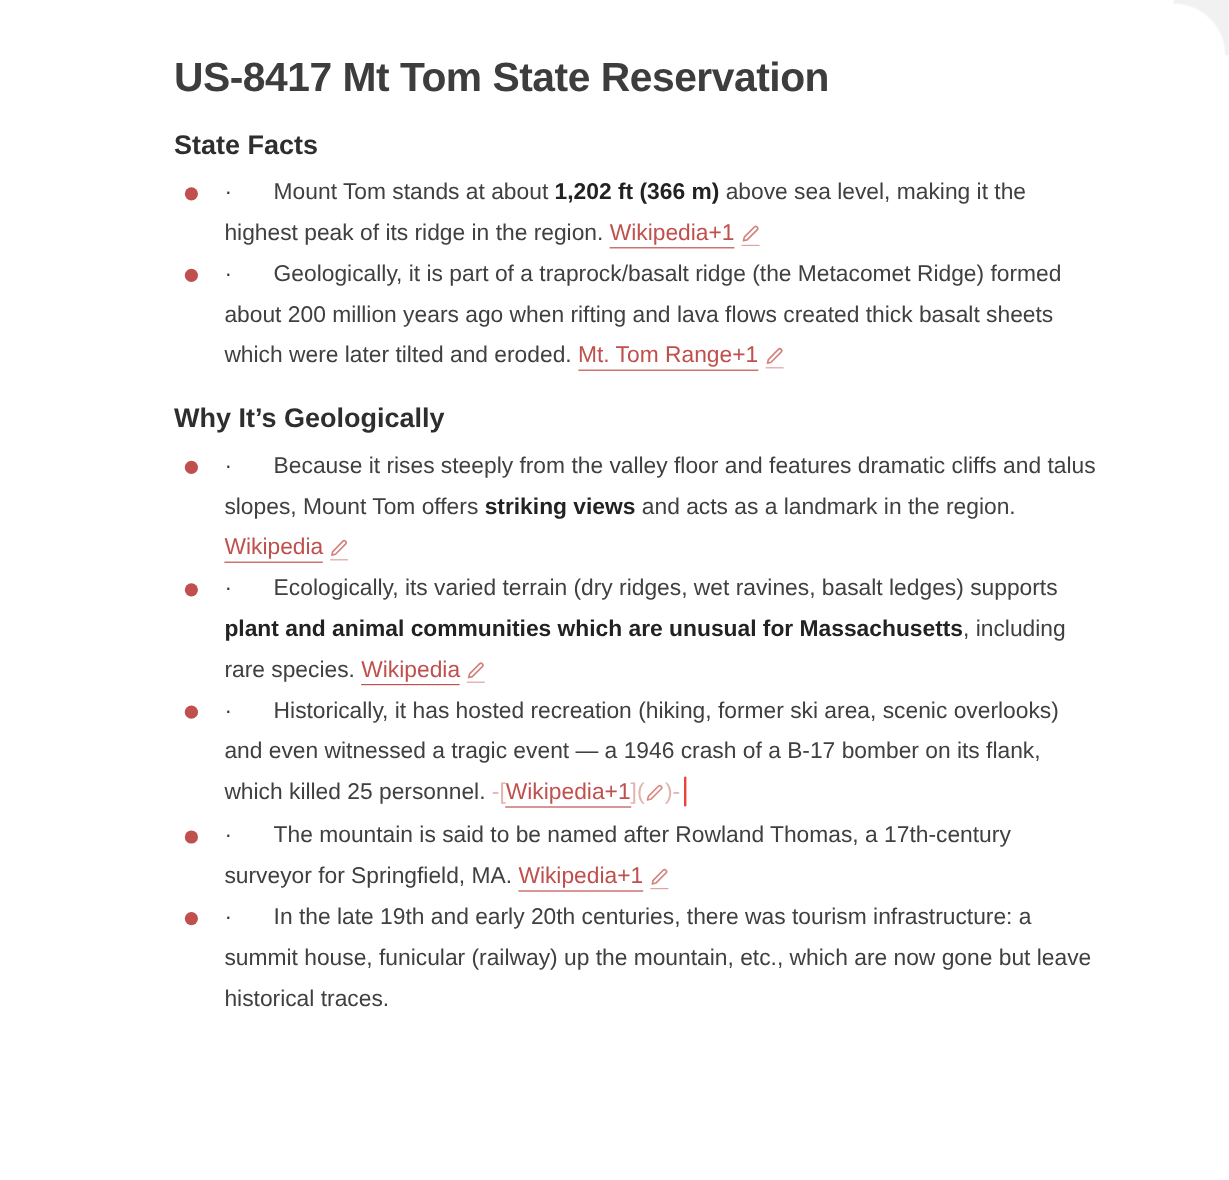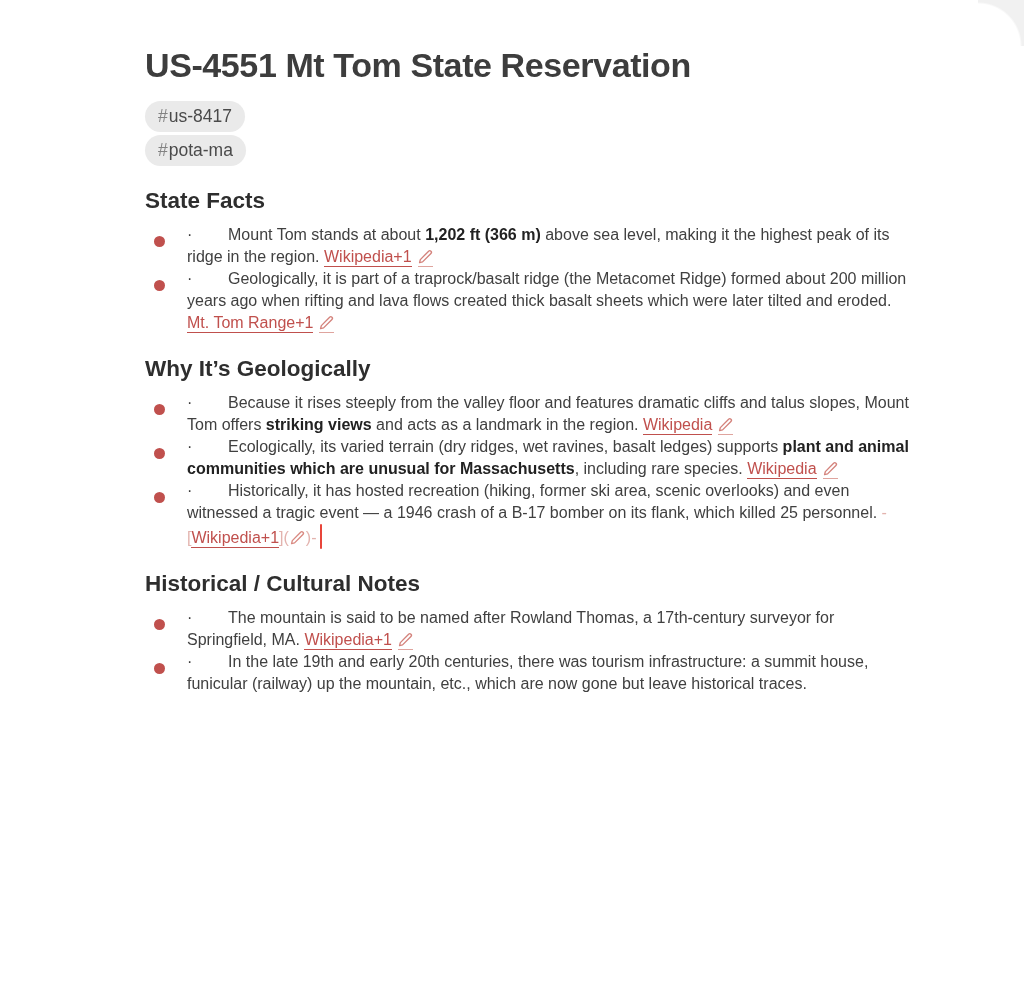--- a/index.html
+++ b/index.html
@@ -28,21 +28,21 @@
     font-size:17.5px; line-height:22px; color:#4a4a4a; cursor:pointer;
   }
   .tag .hash { color:#828282; margin-right:1px; }
 
   .sec-heading {
     margin:21px 0 9px;
     font-size:22.5px; line-height:28px; font-weight:700; color:#2e2e2e;
   }
 
   .blist { list-style:none; margin:0 0 2px 0; padding:0 0 0 42px; width:770px; }
-  .blist li { position:relative; font-size:16px; line-height:22px; color:#404040; }
+  .blist li { position:relative; font-size:19px; line-height:34px; color:#404040; }
 
   .bdot {
     position:absolute; left:-33px; top:12px;
     width:11px; height:11px; border-radius:50%;
     background:var(--accent, #c0504d);
   }
   .lead { display:inline-block; width:41px; color:#3a3a3a; }
 
   strong { font-weight:700; color:#222222; }
 
@@ -66,31 +66,21 @@
     display:inline-block; width:2.5px; height:25px; border-radius:1px;
     background:var(--caret, #e8453a); vertical-align:-6px; margin-left:3px;
   }
 </style>
 </head>
 <body>
 
 <div class="corner-tr"></div>
 
 <div class="content">
-  <h1 class="note-title">US-4551 Mt Tom State Reservation</h1>
-  <div class="tag-list">
-      <span class="tag">
-        <span class="hash">#</span>
-        <span>us-8417</span>
-      </span>
-      <span class="tag">
-        <span class="hash">#</span>
-        <span>pota-ma</span>
-      </span>
-    </div>
+  <h1 class="note-title">US-8417 Mt Tom State Reservation</h1>
   <div>
       <h2 class="sec-heading">State Facts</h2>
       <ul class="blist">
         <li><span class="bdot"></span><span class="lead">·</span>Mount Tom stands at about <strong>1,202 ft (366 m)</strong> above sea level, making it the highest peak of its ridge in the region. <a class="note-link"><span class="link-text">Wikipedia+1</span><span class="pencil-wrap"><svg viewBox="0 0 24 24" fill="none" stroke="currentColor" stroke-width="2.2" stroke-linecap="round" stroke-linejoin="round">
                 <path d="M17 3.5a2.6 2.6 0 1 1 3.7 3.7L7.3 20.6 2.5 21.8l1.2-4.8L17 3.5z"></path>
               </svg></span></a></li>
         <li><span class="bdot"></span><span class="lead">·</span>Geologically, it is part of a traprock/basalt ridge (the Metacomet Ridge) formed about 200 million years ago when rifting and lava flows created thick basalt sheets which were later tilted and eroded. <a class="note-link"><span class="link-text">Mt. Tom Range+1</span><span class="pencil-wrap"><svg viewBox="0 0 24 24" fill="none" stroke="currentColor" stroke-width="2.2" stroke-linecap="round" stroke-linejoin="round">
                 <path d="M17 3.5a2.6 2.6 0 1 1 3.7 3.7L7.3 20.6 2.5 21.8l1.2-4.8L17 3.5z"></path>
               </svg></span></a></li>
       </ul>
@@ -99,21 +89,20 @@
         <li><span class="bdot"></span><span class="lead">·</span>Because it rises steeply from the valley floor and features dramatic cliffs and talus slopes, Mount Tom offers <strong>striking views</strong> and acts as a landmark in the region. <a class="note-link"><span class="link-text">Wikipedia</span><span class="pencil-wrap"><svg viewBox="0 0 24 24" fill="none" stroke="currentColor" stroke-width="2.2" stroke-linecap="round" stroke-linejoin="round">
                 <path d="M17 3.5a2.6 2.6 0 1 1 3.7 3.7L7.3 20.6 2.5 21.8l1.2-4.8L17 3.5z"></path>
               </svg></span></a></li>
         <li><span class="bdot"></span><span class="lead">·</span>Ecologically, its varied terrain (dry ridges, wet ravines, basalt ledges) supports <strong>plant and animal communities which are unusual for Massachusetts</strong>, including rare species. <a class="note-link"><span class="link-text">Wikipedia</span><span class="pencil-wrap"><svg viewBox="0 0 24 24" fill="none" stroke="currentColor" stroke-width="2.2" stroke-linecap="round" stroke-linejoin="round">
                 <path d="M17 3.5a2.6 2.6 0 1 1 3.7 3.7L7.3 20.6 2.5 21.8l1.2-4.8L17 3.5z"></path>
               </svg></span></a></li>
         <li><span class="bdot"></span><span class="lead">·</span>Historically, it has hosted recreation (hiking, former ski area, scenic overlooks) and even witnessed a tragic event — a 1946 crash of a B-17 bomber on its flank, which killed 25 personnel. <span class="syn">-</span><span class="syn">[</span><a class="note-link"><span class="link-text">Wikipedia+1</span></a><span class="syn">]</span><span class="syn">(</span><span class="pencil-btn"><svg viewBox="0 0 24 24" fill="none" stroke="currentColor" stroke-width="2.2" stroke-linecap="round" stroke-linejoin="round">
               <path d="M17 3.5a2.6 2.6 0 1 1 3.7 3.7L7.3 20.6 2.5 21.8l1.2-4.8L17 3.5z"></path>
             </svg></span><span class="syn">)</span><span class="syn">-</span><span class="caret"></span></li>
       </ul>
-      <h2 class="sec-heading">Historical / Cultural Notes</h2>
       <ul class="blist">
         <li><span class="bdot"></span><span class="lead">·</span>The mountain is said to be named after Rowland Thomas, a 17th-century surveyor for Springfield, MA. <a class="note-link"><span class="link-text">Wikipedia+1</span><span class="pencil-wrap"><svg viewBox="0 0 24 24" fill="none" stroke="currentColor" stroke-width="2.2" stroke-linecap="round" stroke-linejoin="round">
                 <path d="M17 3.5a2.6 2.6 0 1 1 3.7 3.7L7.3 20.6 2.5 21.8l1.2-4.8L17 3.5z"></path>
               </svg></span></a></li>
         <li><span class="bdot"></span><span class="lead">·</span>In the late 19th and early 20th centuries, there was tourism infrastructure: a summit house, funicular (railway) up the mountain, etc., which are now gone but leave historical traces. </li>
       </ul>
     </div>
 </div>
 
 </body></html>

